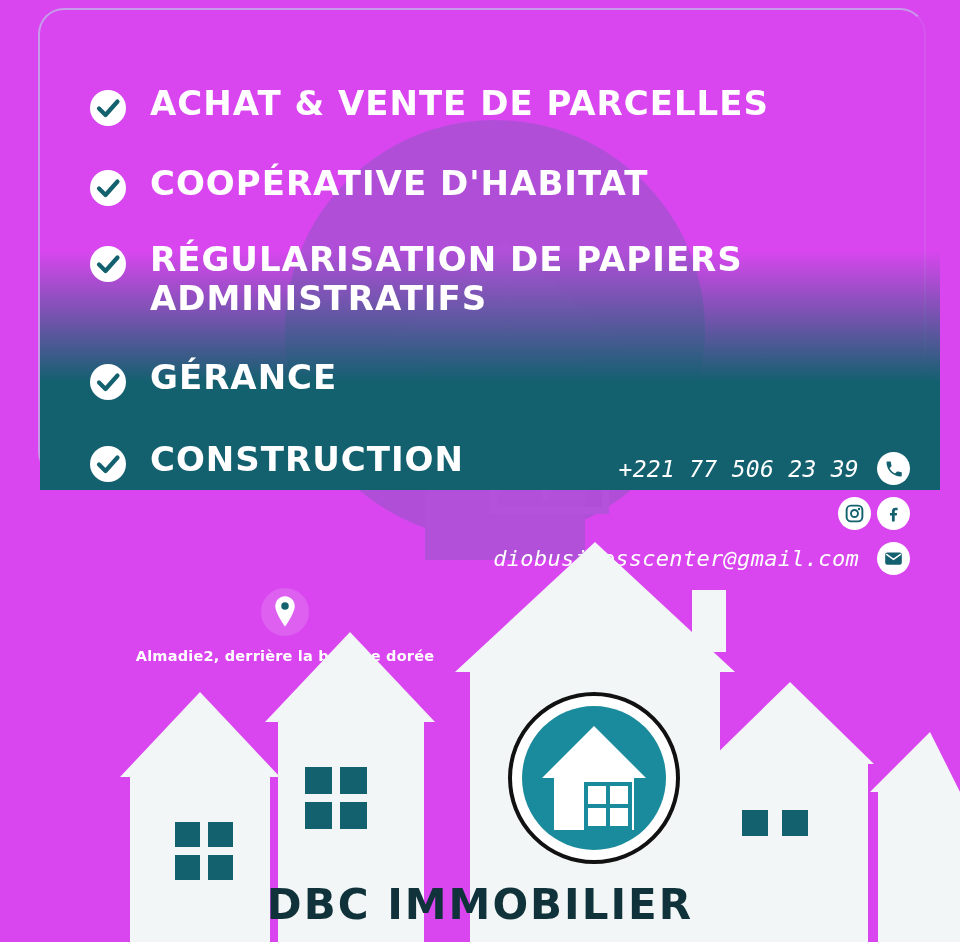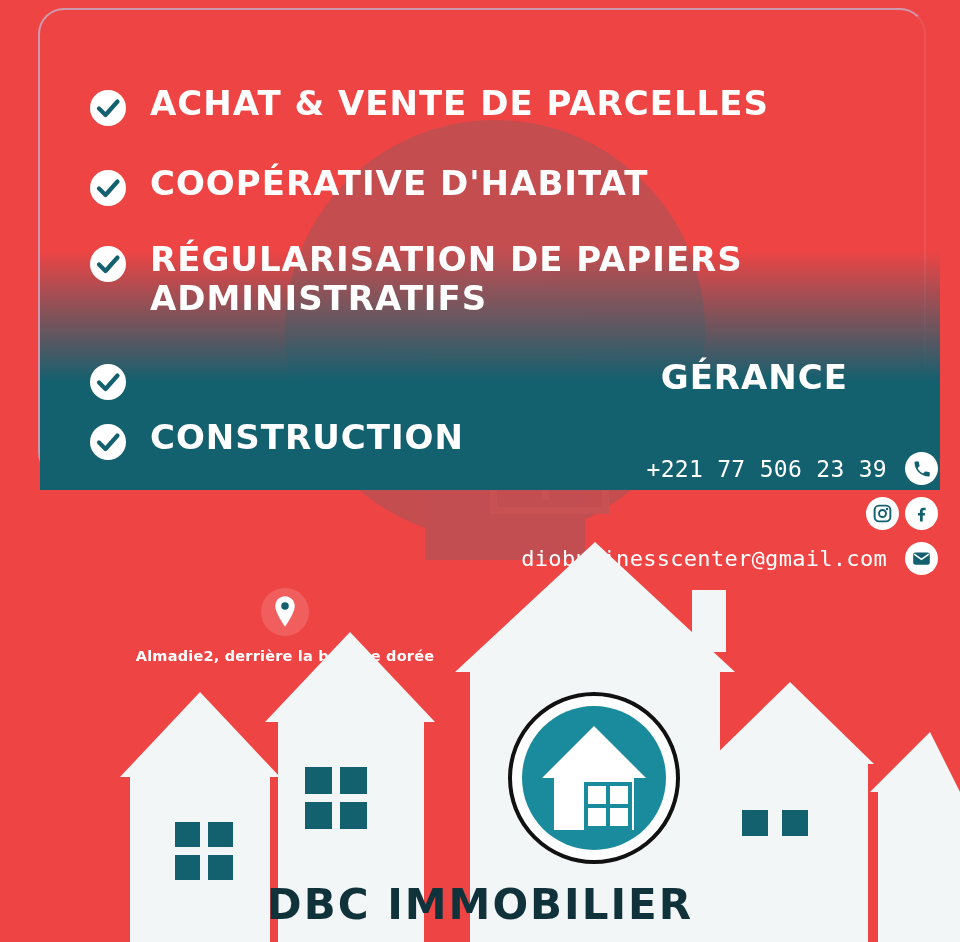--- a/index.html
+++ b/index.html
@@ -10,21 +10,21 @@
   body {
     width: 960px;
     height: 942px;
     overflow: hidden;
     font-family: "Liberation Sans", sans-serif;
   }
   .poster {
     position: relative;
     width: 960px;
     height: 942px;
-    background: #ef4444;
+    background: #d946ef;
     overflow: hidden;
   }
   
   .watermark {
     position: absolute;
     left: 255px;
     top: 120px;
     width: 470px;
     height: 520px;
     opacity: 0.20;
@@ -117,21 +117,21 @@
     width: 760px;
   }
   .service-row {
     display: flex;
     align-items: flex-start;
     margin-bottom: 18px;
   }
   .service-row.r1 { margin-bottom: 36px; }
   .service-row.r2 { margin-bottom: 32px; }
   .service-row.r3 { margin-bottom: 40px; }
-  .service-row.r4 { margin-bottom: 16px; justify-content: space-between; }
+  .service-row.r4 { margin-bottom: 38px; }
   .check-icon {
     flex: 0 0 auto;
     width: 40px;
     height: 40px;
     margin-top: 4px;
     margin-right: 22px;
   }
   .check-icon svg { display: block; }
   .service-label {
     color: #ffffff;
@@ -140,25 +140,26 @@
     font-size: 34px;
     letter-spacing: 1.0px;
     line-height: 1.14;
     text-transform: uppercase;
     white-space: pre-line;
   }
 
   
   .contacts {
     position: absolute;
-    right: 22px;
+    right: 50px;
     top: 452px;
     width: 520px;
     text-align: center;
     color: #ffffff;
+    font-style: italic;
   }
   .contact-row {
     display: flex;
     align-items: center;
     justify-content: flex-end;
     margin-bottom: 12px;
   }
   .contact-text {
     font-family: "DejaVu Sans Mono", monospace;
     font-size: 23px;

